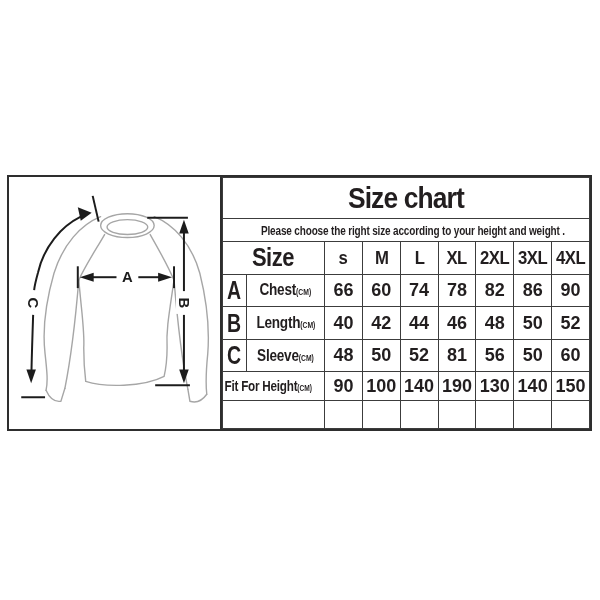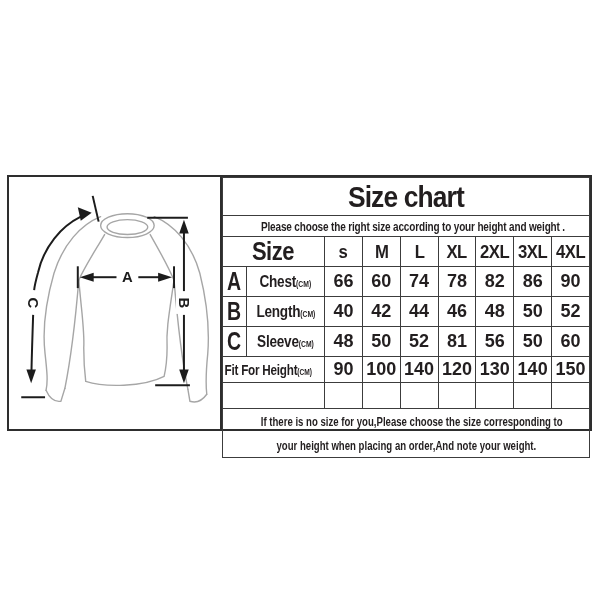--- a/index.html
+++ b/index.html
@@ -174,39 +174,33 @@
         <td><span class="val">56</span></td>
         <td><span class="val">50</span></td>
         <td><span class="val">60</span></td>
       </tr>
 
       <tr class="r-fit">
         <td colspan="2" class="td-fit"><span class="sqzL"><span class="fitname">Fit For Height</span><span class="unit">(CM)</span></span></td>
         <td><span class="val">90</span></td>
         <td><span class="val">100</span></td>
         <td><span class="val">140</span></td>
-        <td><span class="val">120</span></td>
+        <td><span class="val">190</span></td>
         <td><span class="val">130</span></td>
         <td><span class="val">140</span></td>
         <td><span class="val">150</span></td>
       </tr>
 
       <tr class="r-empty">
         <td colspan="2"></td>
         <td></td>
         <td></td>
         <td></td>
         <td></td>
         <td></td>
         <td></td>
         <td></td>
       </tr>
 
-      <tr>
-        <td colspan="9" class="note-cell">
-          <div><span class="note-line sqz">If there is no size for you,Please choose the size corresponding to</span></div>
-          <div><span class="note-line sqz">your height when placing an order,And note your weight.</span></div>
-        </td>
-      </tr>
     </tbody>
       </table>
   </div>
 </div>
 
 </body></html>

